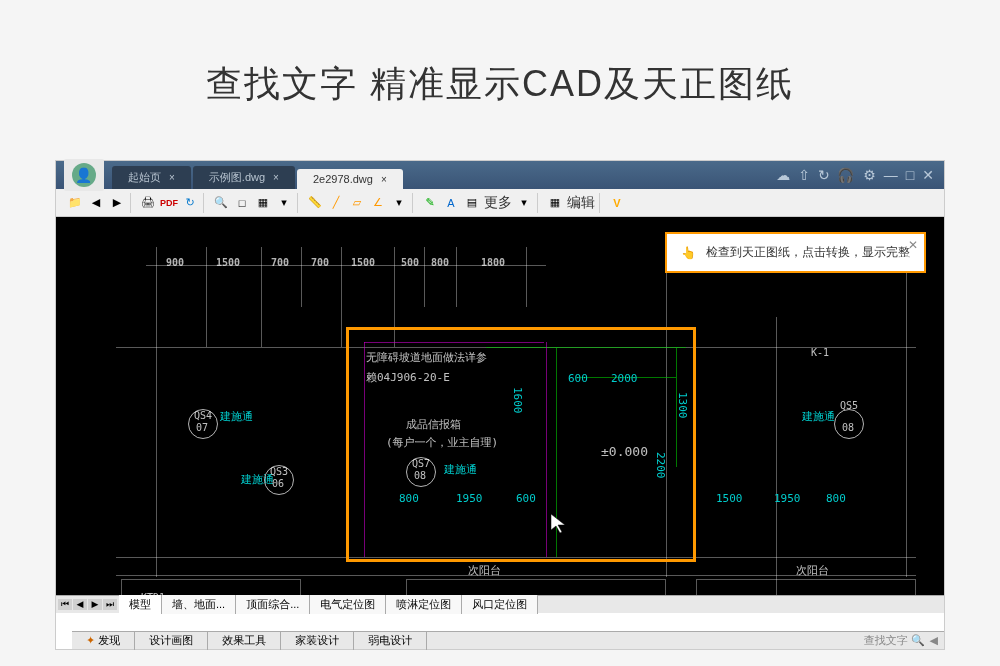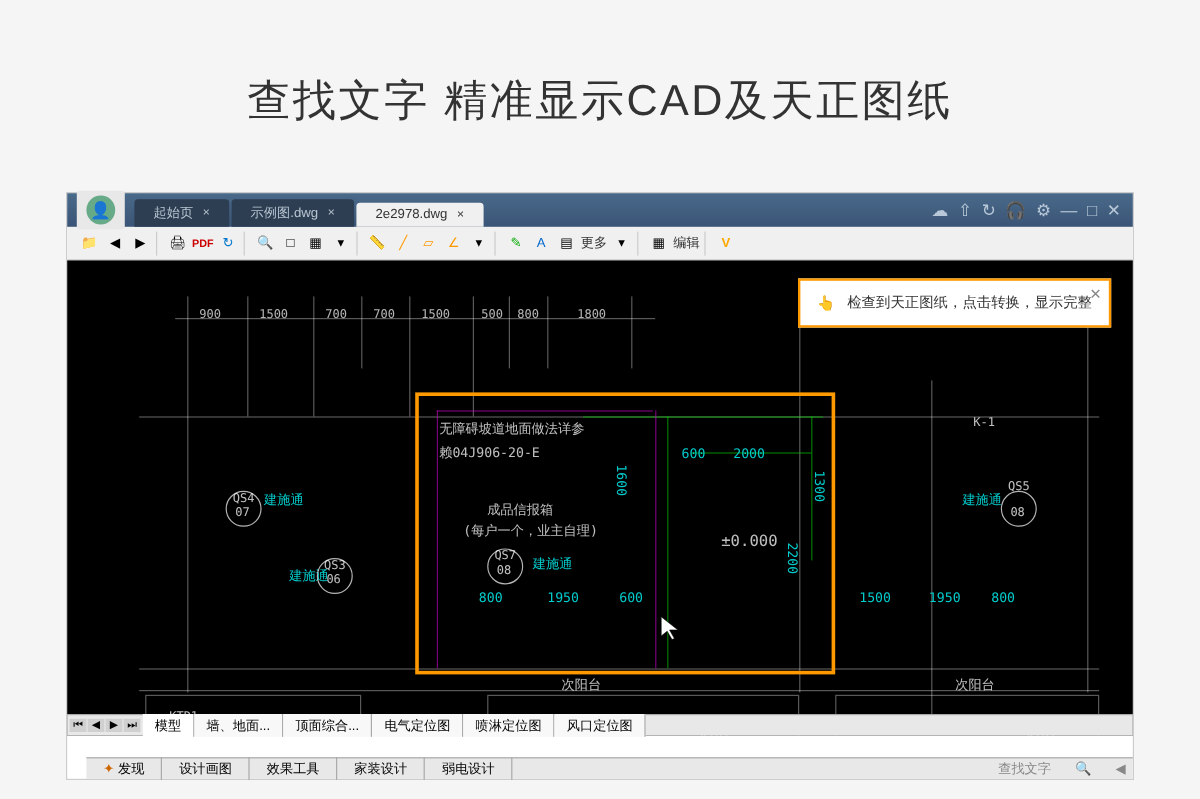--- a/index.html
+++ b/index.html
@@ -20,28 +20,28 @@
 .tab-close { font-size: 10px; color: inherit; }
 
 .window-controls { display: flex; gap: 8px; padding: 0 10px; color: #b8c8d8; }
 .win-icon { font-size: 14px; cursor: pointer; }
 
 
 .toolbar { height: 28px; background: #f0f0f0; border-bottom: 1px solid #ccc; display: flex; align-items: center; padding: 0 6px; gap: 4px; }
 .tool-group { display: flex; align-items: center; gap: 3px; padding: 0 4px; border-right: 1px solid #ccc; height: 20px; }
 .tool-group:last-child { border: none; }
 .tool-btn { width: 18px; height: 18px; display: flex; align-items: center; justify-content: center; font-size: 11px; cursor: pointer; }
-.tool-label { font-size: 11px; color: #333; cursor: pointer; }
+.tool-label { font-size: 14px; color: #333; cursor: pointer; }
 
 
 .canvas { position: absolute; top: 56px; left: 0; right: 0; bottom: 36px; background: #000; overflow: hidden; }
 
 
 .cad-line { position: absolute; background: rgba(255,255,255,0.35); }
-.cad-dim { position: absolute; color: rgba(255,255,255,0.7); font-size: 10px; font-family: monospace; }
+.cad-dim { position: absolute; color: rgba(255,255,255,0.7); font-size: 10px; font-family: monospace; font-weight: bold; }
 .cad-green { position: absolute; background: rgba(0,200,0,0.6); }
 .cad-magenta { position: absolute; background: rgba(200,0,200,0.6); }
 
 
 .highlight-box { position: absolute; border: 3px solid #f90; left: 290px; top: 110px; width: 350px; height: 235px; }
 
 .cad-text { position: absolute; font-size: 11px; font-family: "SimSun", monospace; }
 .cyan { color: #0cc; }
 .white { color: rgba(255,255,255,0.75); }
 
@@ -54,21 +54,21 @@
 
 .layout-tabs { position: absolute; bottom: 36px; left: 0; right: 0; height: 18px; background: #e8e8e8; display: flex; align-items: center; font-size: 11px; border-top: 1px solid #aaa; }
 .nav-arrows { display: flex; gap: 1px; padding: 0 2px; }
 .nav-arrow { width: 14px; text-align: center; background: #d0d0d0; cursor: pointer; font-size: 9px; }
 .layout-tab { padding: 2px 10px; border-right: 1px solid #aaa; cursor: pointer; background: #f8f8f8; white-space: nowrap; }
 .layout-tab.active { background: #fff; }
 
 
 .statusbar { position: absolute; bottom: 0; left: 16px; right: 0; height: 18px; background: #e8e8e8; display: flex; align-items: center; font-size: 11px; border-top: 1px solid #aaa; }
 .status-item { padding: 2px 14px; border-right: 1px solid #aaa; cursor: pointer; }
-.search-box { margin-left: auto; padding: 0 6px; color: #888; display: flex; align-items: center; gap: 20px; }
+.search-box { margin-left: auto; padding: 0 6px; color: #888; display: flex; align-items: center; gap: 4px; }
 
 
 .cursor { position: absolute; left: 495px; top: 297px; }
 .cursor svg { overflow: visible; }
 </style>
 </head>
 <body>
 
 <div class="header-title">查找文字  精准显示CAD及天正图纸</div>
 

